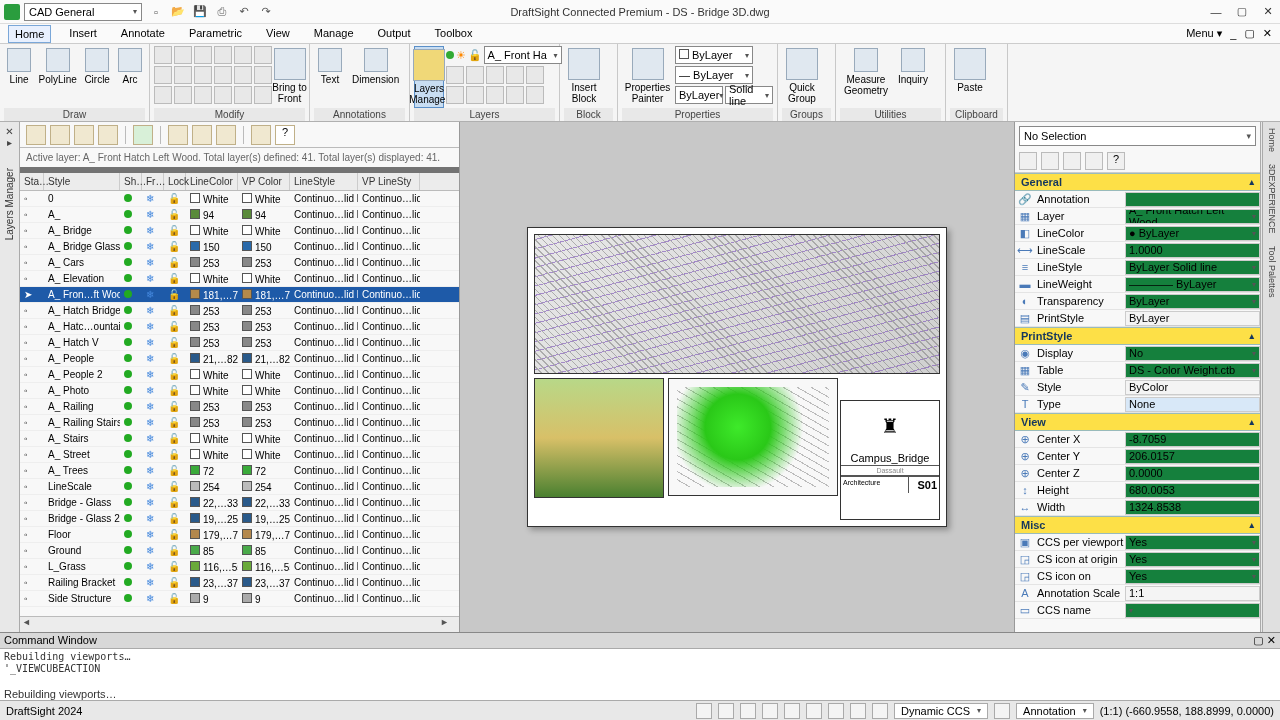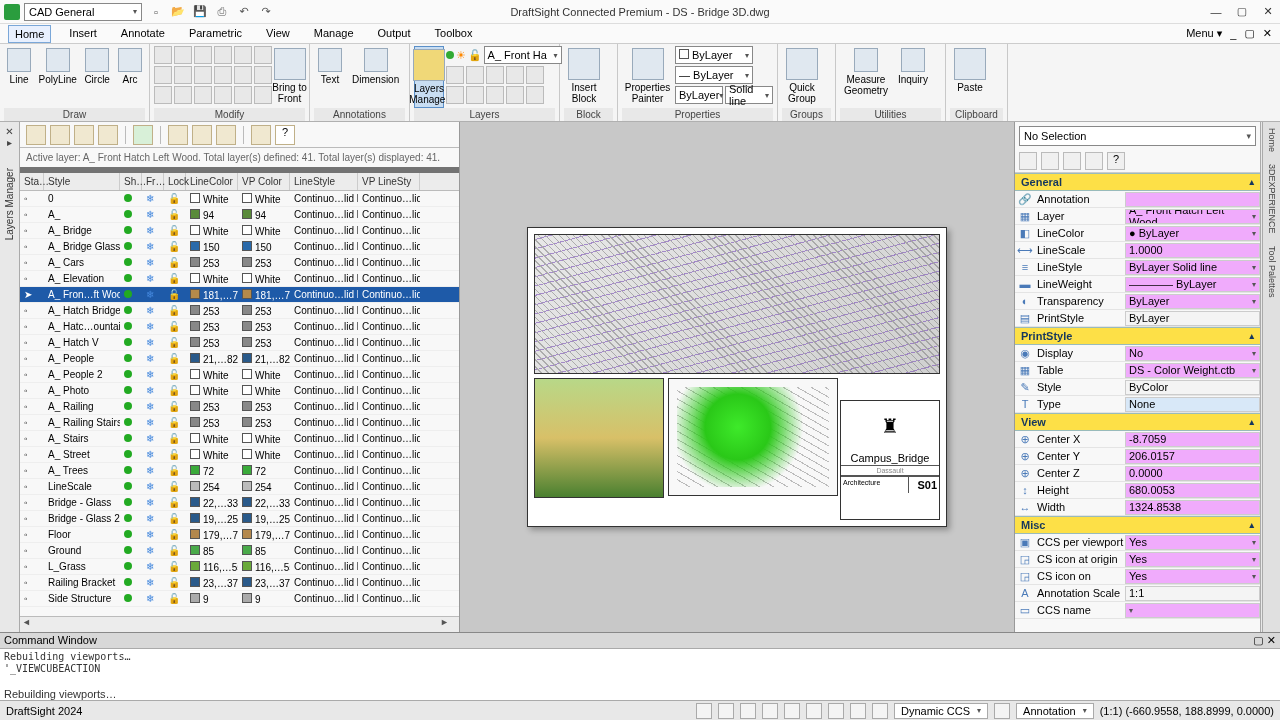--- a/index.html
+++ b/index.html
@@ -69,21 +69,21 @@
 .props-panel { width:246px; background:#f8f8f8; border-left:1px solid #999; display:flex; flex-direction:column; }
 .pp-sel { margin:4px; height:20px; border:1px solid #888; background:#fff; display:flex; align-items:center; padding:0 4px; justify-content:space-between; }
 .pp-sel::after { content:"▾"; font-size:9px; color:#555; }
 .pp-tools { display:flex; gap:4px; padding:2px 4px; border-bottom:1px solid #ccc; }
 .pp-tools div { width:18px; height:18px; border:1px solid #bbb; background:#f0f0f0; }
 .pp-section { background:#fde047; padding:2px 6px; font-weight:bold; color:#14365e; border-top:1px solid #9bb; border-bottom:1px solid #9bb; display:flex; justify-content:space-between; align-items:center; }
 .pp-section::after { content:"▴"; font-size:9px; }
 .pp-row { display:flex; align-items:center; height:17px; border-bottom:1px solid #e4e4e4; }
 .pp-row .pic { width:20px; text-align:center; color:#4a7ab8; }
 .pp-row .plbl { width:90px; padding-left:2px; }
-.pp-row .pval { flex:1; background:#f0abfc; border:1px solid #ccc; height:15px; padding:0 3px; display:flex; align-items:center; justify-content:space-between; overflow:hidden; }
+.pp-row .pval { flex:1; background:#15803d; border:1px solid #ccc; height:15px; padding:0 3px; display:flex; align-items:center; justify-content:space-between; overflow:hidden; }
 .pp-row .pval.ro { background:#f4f4f4; }
 .pp-row .pval.dd::after { content:"▾"; font-size:8px; color:#555; }
 .cmd-window { position:absolute; left:0; right:0; bottom:20px; height:68px; background:#fff; border-top:1px solid #888; }
 .cmd-title { background:#d8d8d8; padding:1px 4px; font-size:10px; border-bottom:1px solid #aaa; display:flex; justify-content:space-between; }
 .cmd-body { padding:2px 4px; font-size:10px; color:#333; line-height:12px; font-family:Consolas,monospace; }
 .statusbar { position:absolute; left:0; right:0; bottom:0; height:20px; background:#e8e8e8; border-top:1px solid #aaa; display:flex; align-items:center; padding:0 6px; gap:8px; }
 .statusbar .sb-right { margin-left:auto; display:flex; align-items:center; gap:6px; }
 .sb-btn { width:16px; height:16px; border:1px solid #aaa; background:#f4f4f4; }
 .sb-field { border:1px solid #aaa; background:#fff; padding:0 6px; height:16px; display:flex; align-items:center; gap:3px; }
 .sb-field::after { content:"▾"; font-size:8px; color:#555; margin-left:4px; }

